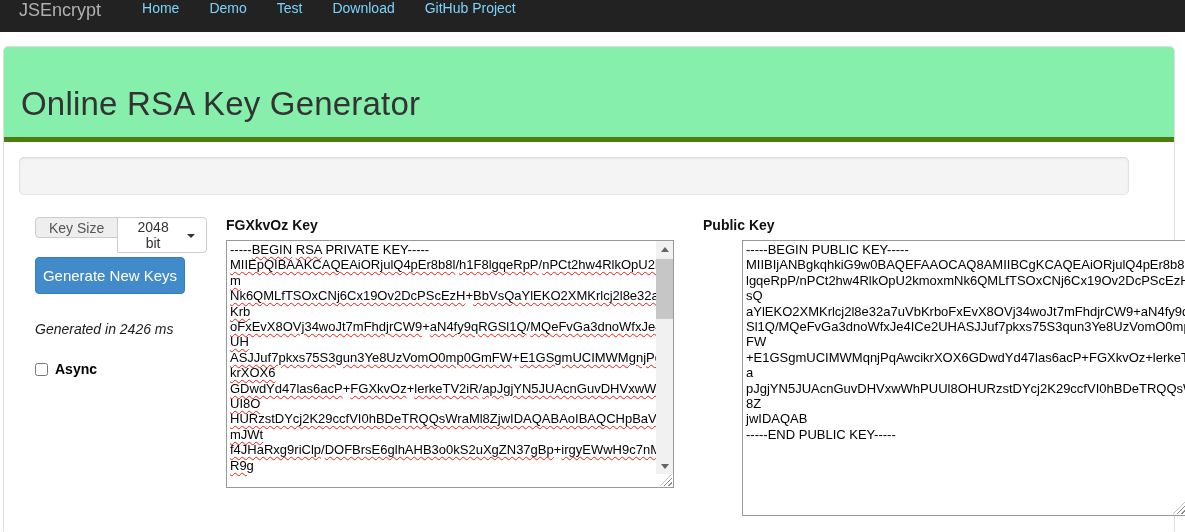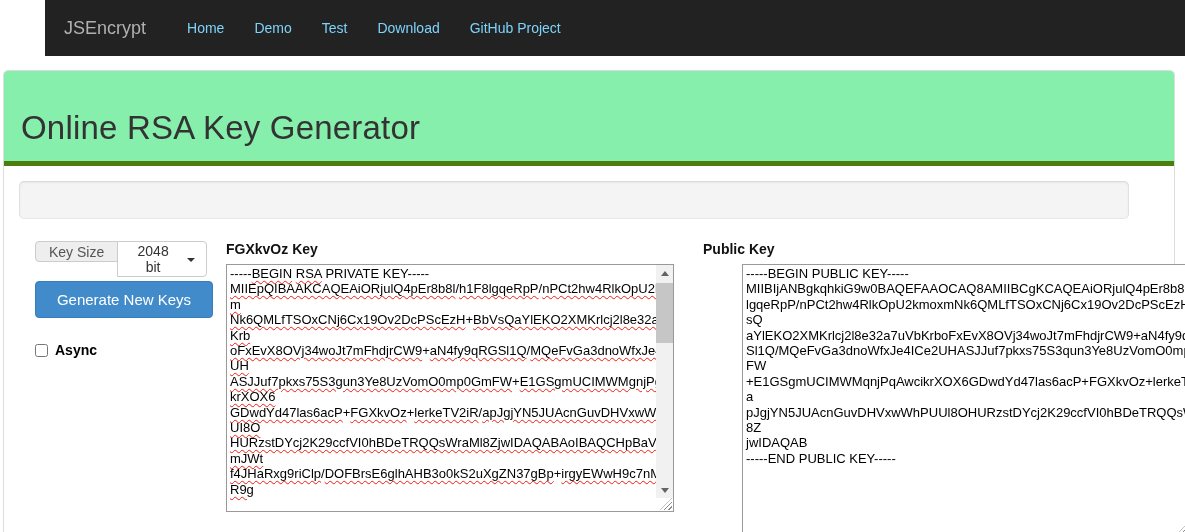--- a/index.html
+++ b/index.html
@@ -5,23 +5,22 @@
   * { box-sizing: border-box; }
   html, body { margin: 0; padding: 0; background: #fff; }
   body {
     font-family: "Liberation Sans", sans-serif;
     width: 1185px; height: 532px; overflow: hidden;
     color: #000;
   }
 
   
   .navbar {
-    height: 56px; background: #222222; display: flex; align-items: center;
+    height: 32px; background: #222222; display: flex; 
     padding-left: 19px;
-    margin-left: 45px;
   }
   .navbar-brand {
     color: #b0b0b0; font-size: 18px; text-decoration: none; cursor: pointer;
     padding-right: 14px;
   }
   .navbar-menu { list-style: none; display: flex; margin: 0 0 0 12px; padding: 0; }
   .navbar-menu a {
     display: block; color: #7dd3fc; font-size: 14px; text-decoration: none;
     padding: 0 15px; cursor: pointer;
   }
@@ -69,21 +68,21 @@
     border-radius: 0 4px 4px 0; font-size: 14px; color: #333;
     font-family: inherit; cursor: pointer; height: 36px;
   }
   .caret {
     display: inline-block; width: 0; height: 0; margin-top: 2px;
     border-top: 4px solid #333; border-left: 4px solid transparent;
     border-right: 4px solid transparent;
   }
 
   .btn-primary {
-    margin-top: 19px; width: 178px; height: 37px;
+    margin-top: 19px; width: 150px; height: 37px;
     background: #428bca; border: 1px solid #357ebd; border-radius: 4px;
     color: #fff; font-size: 15px; font-family: inherit; cursor: pointer;
   }
   .gen-status { margin-top: 27px; font-style: italic; font-size: 14px; color: #1c1c1c; }
   .async-row {
     margin-top: 24px; display: flex; align-items: center; gap: 7px;
     font-weight: bold; font-size: 14px; cursor: pointer;
   }
   .async-row input { width: 13px; height: 13px; margin: 0; cursor: pointer; }
 
@@ -182,20 +181,21 @@
         <div class="input-group">
           <span class="input-addon">Key Size</span>
           <button class="dropdown-btn">
             <span>2048 bit</span>
             <span class="caret"></span>
           </button>
         </div>
 
         <button class="btn-primary">Generate New Keys</button>
 
+        <div class="gen-status">Generated in 2426 ms</div>
 
         <label class="async-row">
           <input type="checkbox" id="async-checkbox" style="">
           <span>Async</span>
         </label>
       </div>
 
       <div class="key-col private">
         <div class="key-label">FGXkvOz Key</div>
         <div class="fake-textarea private">

